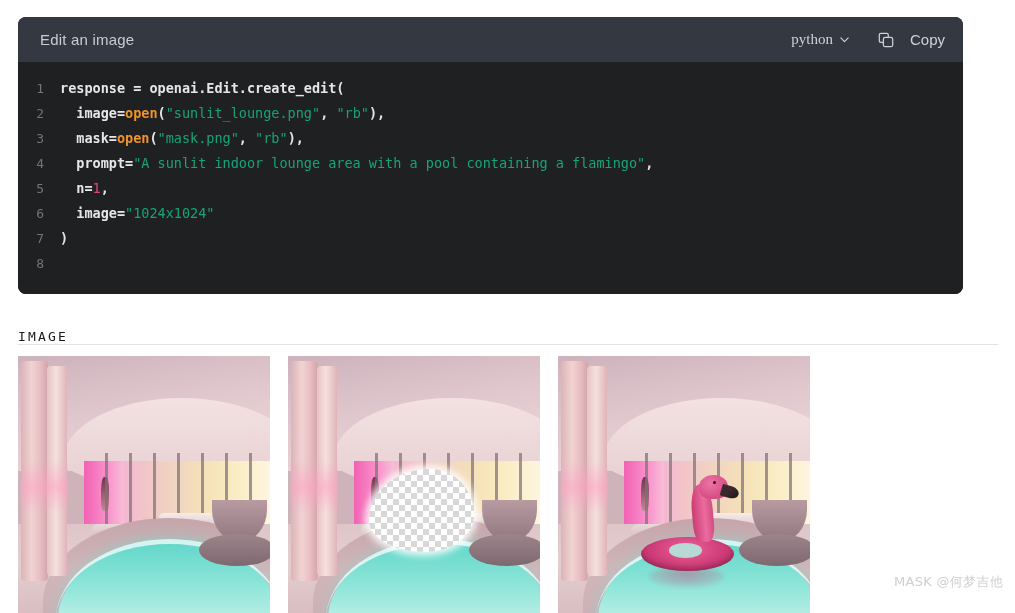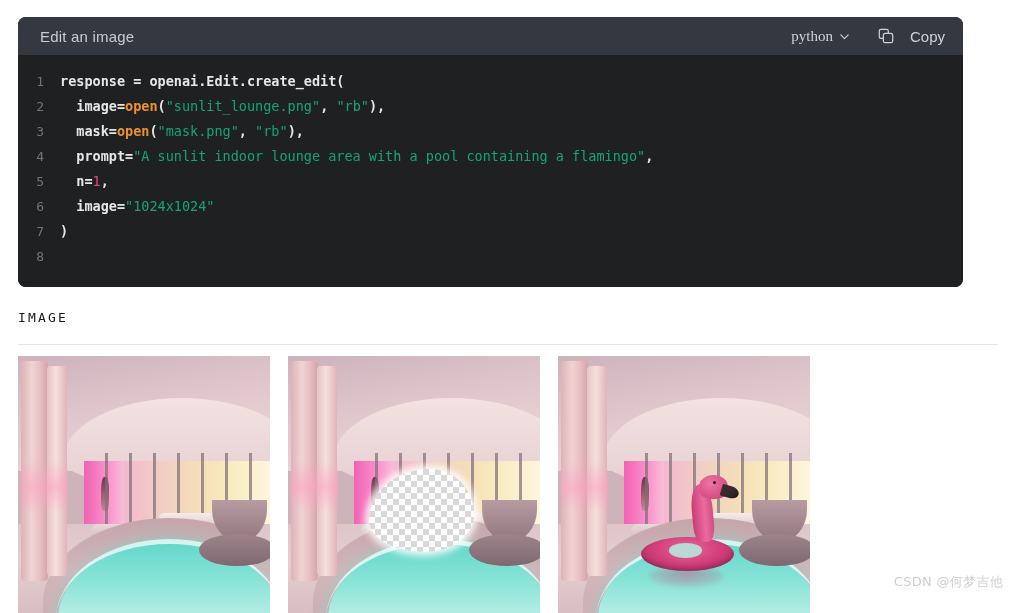--- a/index.html
+++ b/index.html
@@ -19,21 +19,21 @@
   .code-card {
     position: absolute;
     left: 18px;
     top: 17px;
     width: 945px;
     border-radius: 8px;
     overflow: hidden;
     background: #1f2022;
   }
   .code-header {
-    height: 38px;
+    height: 45px;
     background: #343841;
     display: flex;
     align-items: center;
     padding: 0 18px 0 22px;
     box-sizing: border-box;
   }
   .code-title {
     font-size: 15px;
     color: #c8cbd4;
     font-family: "Liberation Sans", sans-serif;
@@ -103,21 +103,21 @@
   
   .gallery {
     position: absolute;
     left: 18px;
     top: 310px;
     width: 980px;
   }
   .gal-labels {
     display: flex;
     height: 34px;
-    align-items: flex-start;
+    align-items: flex-end;
   }
   .gal-label {
     width: 270px;
     flex: 0 0 270px;
     font-family: "DejaVu Sans Mono", "Liberation Mono", monospace;
     font-size: 13px;
     letter-spacing: 2.2px;
     color: #1a1a1a;
     font-weight: 400;
   }
@@ -456,13 +456,13 @@
         <div class="flam-neck"></div>
         <div class="flam-head"></div>
         <div class="flam-beak"></div>
         <div class="flam-eye"></div>
       </div>
     </div>
 
   </div>
 </div>
 
-<div class="watermark">CSDN @何梦吉他</div>
+<div class="watermark">MASK @何梦吉他</div>
 
 </body></html>

